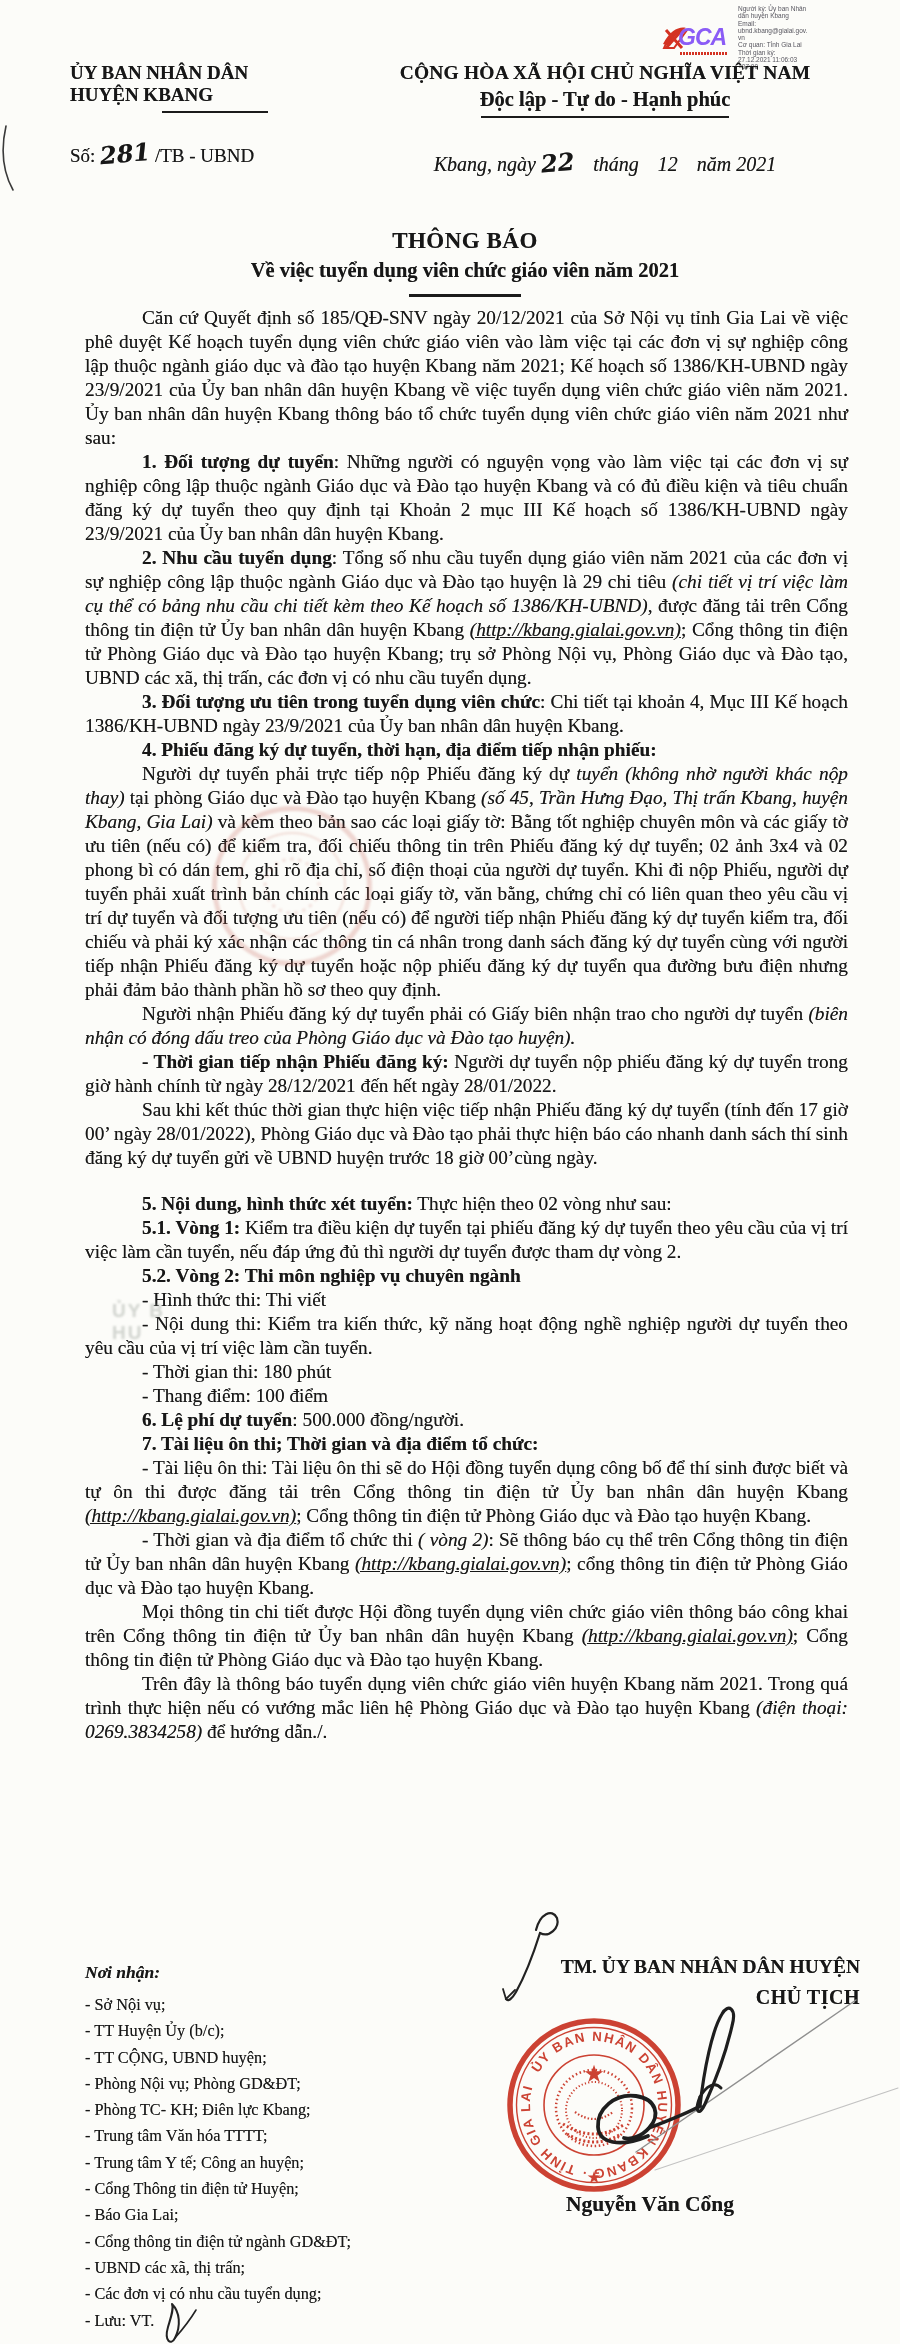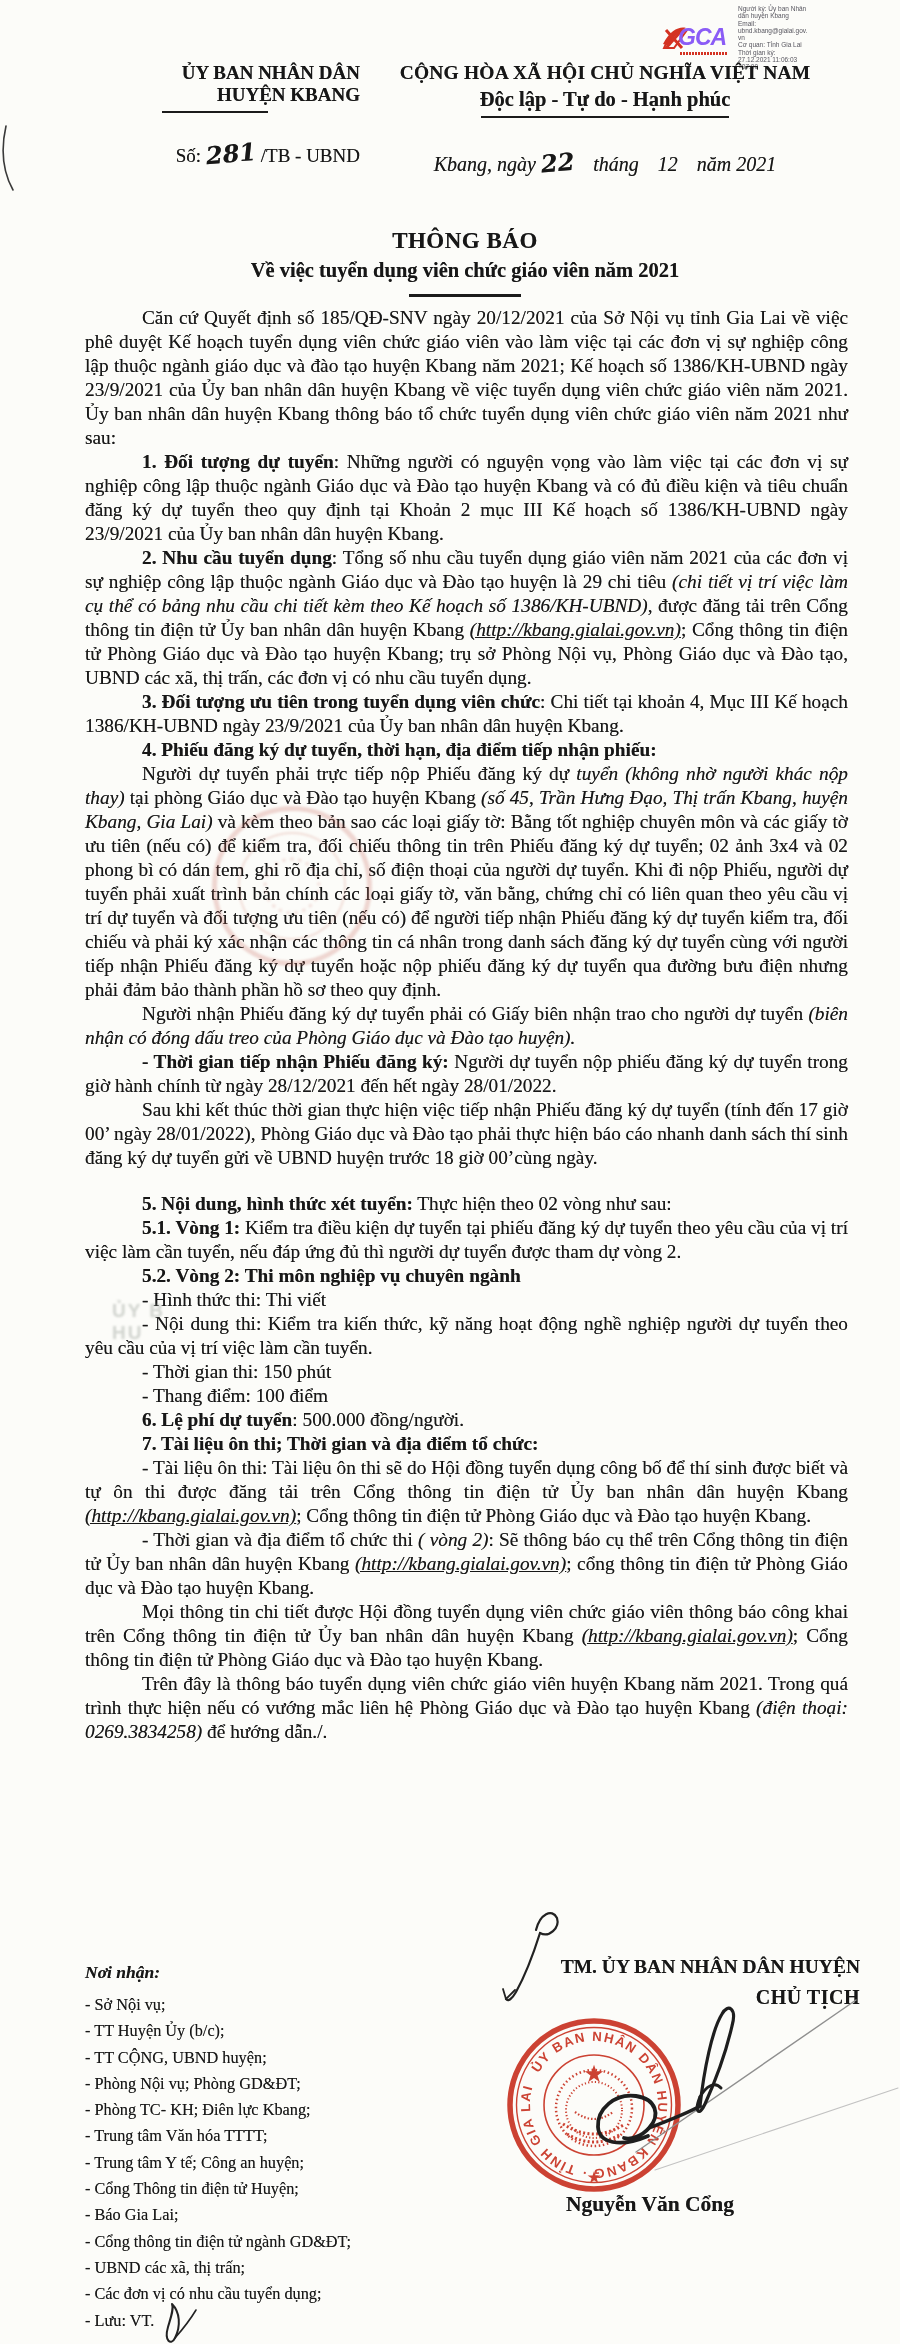--- a/index.html
+++ b/index.html
@@ -15,21 +15,21 @@
   .esign{position:absolute;left:660px;top:2px;width:236px;display:flex;}
   .gca-logo{position:relative;width:74px;height:46px;margin-top:20px;flex:none;}
   .gca-text{position:absolute;left:18px;top:2px;font-family:"Liberation Sans",sans-serif;
     font-weight:bold;font-style:italic;font-size:23px;color:#8b5cf6;letter-spacing:-1px;}
   .gca-tagline{position:absolute;left:20px;top:30px;width:48px;height:3px;
     background:repeating-linear-gradient(90deg,#d43222 0 2px,transparent 2px 3px);}
   .esign-lines{margin-left:4px;font-family:"Liberation Sans",sans-serif;
     font-size:6.5px;line-height:7.3px;color:#56555e;padding-top:3px;width:150px;}
 
   
-  .hdr-left{position:absolute;left:70px;top:62px;width:290px;text-align:right;}
+  .hdr-left{position:absolute;left:70px;top:62px;width:290px;text-align:left;}
   .hdr-left .l1{font-size:19px;font-weight:bold;}
   .hdr-left .l2{font-size:19px;font-weight:bold;}
   .hdr-rule{height:2px;background:#1b1b1b;margin:5px auto 0;}
   .doc-no{margin-top:26px;font-size:19px;}
   .hand{font-family:"DejaVu Serif",serif;font-style:italic;font-weight:bold;
     display:inline-block;transform:rotate(-5deg);font-size:24px;}
   .hdr-right{position:absolute;left:380px;top:62px;width:450px;text-align:center;}
   .hdr-right .l1{font-size:19.5px;font-weight:bold;letter-spacing:.2px;}
   .hdr-right .l2{font-size:20.5px;font-weight:bold;margin-top:4px;}
   .date-line{margin-top:30px;font-size:20px;font-style:italic;}
@@ -139,21 +139,21 @@
       <p class="para"><span style="font-weight: bold;">4. Phiếu đăng ký dự tuyển, thời hạn, địa điểm tiếp nhận phiếu:</span></p>
       <p class="para"><span>Người dự tuyển phải trực tiếp nộp Phiếu đăng ký dự </span><span style="font-style: italic;">tuyển (không nhờ người khác nộp thay)</span><span> tại phòng Giáo dục và Đào tạo huyện Kbang </span><span style="font-style: italic;">(số 45, Trần Hưng Đạo, Thị trấn Kbang, huyện Kbang, Gia Lai)</span><span> và kèm theo bản sao các loại giấy tờ: Bằng tốt nghiệp chuyên môn và các giấy tờ ưu tiên (nếu có) để kiểm tra, đối chiếu thông tin trên Phiếu đăng ký dự tuyển; 02 ảnh 3x4 và 02 phong bì có dán tem, ghi rõ địa chỉ, số điện thoại của người dự tuyển. Khi đi nộp Phiếu, người dự tuyển phải xuất trình bản chính các loại giấy tờ, văn bằng, chứng chỉ có liên quan theo yêu cầu vị trí dự tuyển và đối tượng ưu tiên (nếu có) để người tiếp nhận Phiếu đăng ký dự tuyển kiểm tra, đối chiếu và phải ký xác nhận các thông tin cá nhân trong danh sách đăng ký dự tuyển cùng với người tiếp nhận Phiếu đăng ký dự tuyển hoặc nộp phiếu đăng ký dự tuyển qua đường bưu điện nhưng phải đảm bảo thành phần hồ sơ theo quy định.</span></p>
       <p class="para"><span>Người nhận Phiếu đăng ký dự tuyển phải có Giấy biên nhận trao cho người dự tuyển </span><span style="font-style: italic;">(biên nhận có đóng dấu treo của Phòng Giáo dục và Đào tạo huyện).</span></p>
       <p class="para"><span style="font-weight: bold;">- Thời gian tiếp nhận Phiếu đăng ký:</span><span> Người dự tuyển nộp phiếu đăng ký dự tuyển trong giờ hành chính từ ngày 28/12/2021 đến hết ngày 28/01/2022.</span></p>
       <p class="para"><span>Sau khi kết thúc thời gian thực hiện việc tiếp nhận Phiếu đăng ký dự tuyển (tính đến 17 giờ 00’ ngày 28/01/2022), Phòng Giáo dục và Đào tạo phải thực hiện báo cáo nhanh danh sách thí sinh đăng ký dự tuyển gửi về UBND huyện trước 18 giờ 00’cùng ngày.</span></p>
       <p class="para gap-top"><span style="font-weight: bold;">5. Nội dung, hình thức xét tuyển:</span><span> Thực hiện theo 02 vòng như sau:</span></p>
       <p class="para"><span style="font-weight: bold;">5.1. Vòng 1:</span><span> Kiểm tra điều kiện dự tuyển tại phiếu đăng ký dự tuyển theo yêu cầu của vị trí việc làm cần tuyển, nếu đáp ứng đủ thì người dự tuyển được tham dự vòng 2.</span></p>
       <p class="para"><span style="font-weight: bold;">5.2. Vòng 2: Thi môn nghiệp vụ chuyên ngành</span></p>
       <p class="para"><span>- Hình thức thi: Thi viết</span></p>
       <p class="para"><span>- Nội dung thi: Kiểm tra kiến thức, kỹ năng hoạt động nghề nghiệp người dự tuyển theo yêu cầu của vị trí việc làm cần tuyển.</span></p>
-      <p class="para"><span>- Thời gian thi: 150 phút</span></p>
+      <p class="para"><span>- Thời gian thi: 180 phút</span></p>
       <p class="para"><span>- Thang điểm: 100 điểm</span></p>
       <p class="para"><span style="font-weight: bold;">6. Lệ phí dự tuyển</span><span>: 500.000 đồng/người.</span></p>
       <p class="para"><span style="font-weight: bold;">7. Tài liệu ôn thi; Thời gian và địa điểm tổ chức:</span></p>
       <p class="para"><span>- Tài liệu ôn thi: Tài liệu ôn thi sẽ do Hội đồng tuyển dụng công bố để thí sinh được biết và tự ôn thi được đăng tải trên Cổng thông tin điện tử Ủy ban nhân dân huyện Kbang </span><span class="u" style="font-style: italic;">(http://kbang.gialai.gov.vn)</span><span>; Cổng thông tin điện tử Phòng Giáo dục và Đào tạo huyện Kbang.</span></p>
       <p class="para"><span>- Thời gian và địa điểm tổ chức thi </span><span style="font-style: italic;">( vòng 2)</span><span>: Sẽ thông báo cụ thể trên Cổng thông tin điện tử Ủy ban nhân dân huyện Kbang </span><span class="u" style="font-style: italic;">(http://kbang.gialai.gov.vn)</span><span>; cổng thông tin điện tử  Phòng Giáo dục và Đào tạo huyện Kbang.</span></p>
       <p class="para"><span>Mọi thông tin chi tiết được Hội đồng tuyển dụng viên chức giáo viên thông báo công khai trên Cổng thông tin điện tử Ủy ban nhân dân huyện Kbang </span><span class="u" style="font-style: italic;">(http://kbang.gialai.gov.vn)</span><span>; Cổng thông tin điện tử Phòng Giáo dục và Đào tạo huyện Kbang.</span></p>
       <p class="para"><span>Trên đây là thông báo tuyển dụng viên chức giáo viên huyện Kbang năm 2021. Trong quá trình thực hiện nếu có vướng mắc liên hệ Phòng Giáo dục và Đào tạo huyện Kbang </span><span style="font-style: italic;">(điện thoại: 0269.3834258)</span><span> để hướng dẫn./.</span></p>
     </div>
 
   <div class="ghost-stamp"></div>

